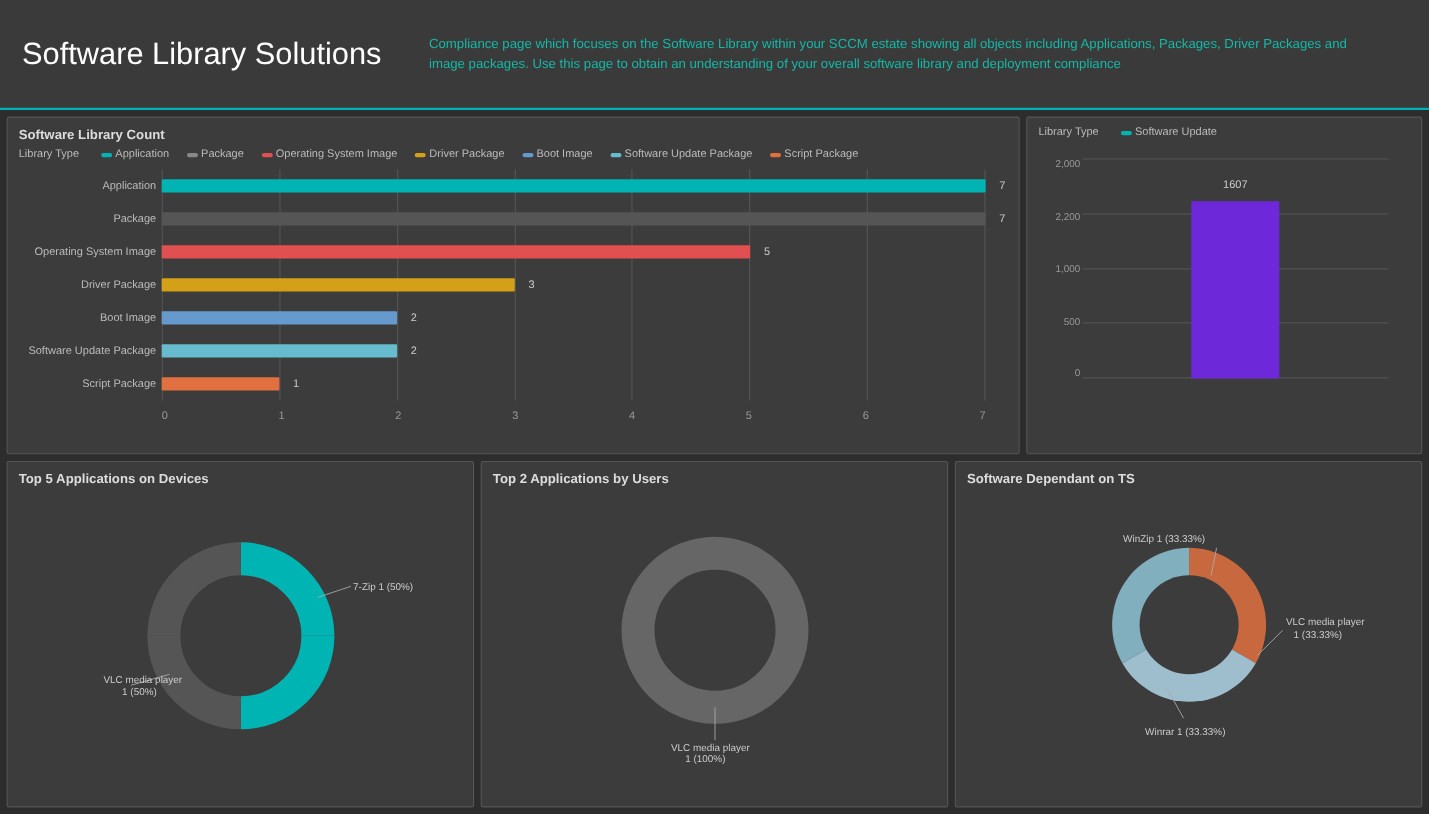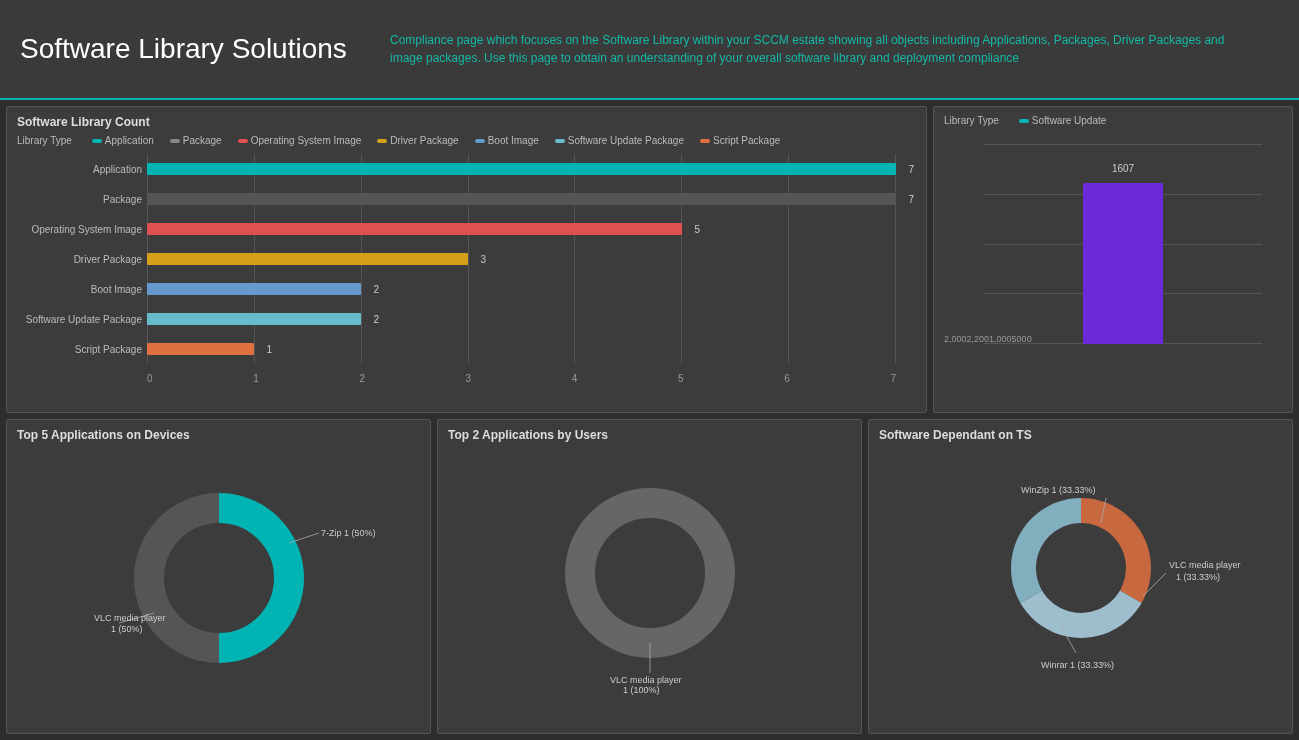--- a/index.html
+++ b/index.html
@@ -253,21 +253,21 @@
       white-space: nowrap;
     }
 
     .ci-y-labels {
       position: absolute;
       left: 0;
       top: 10px;
       bottom: 20px;
       width: 38px;
       display: flex;
-      flex-direction: row;
+      flex-direction: column;
       justify-content: space-between;
       align-items: flex-end;
     }
 
     .ci-y-label {
       font-size: 9px;
       color: #999;
     }
 
     .ci-x-label {

